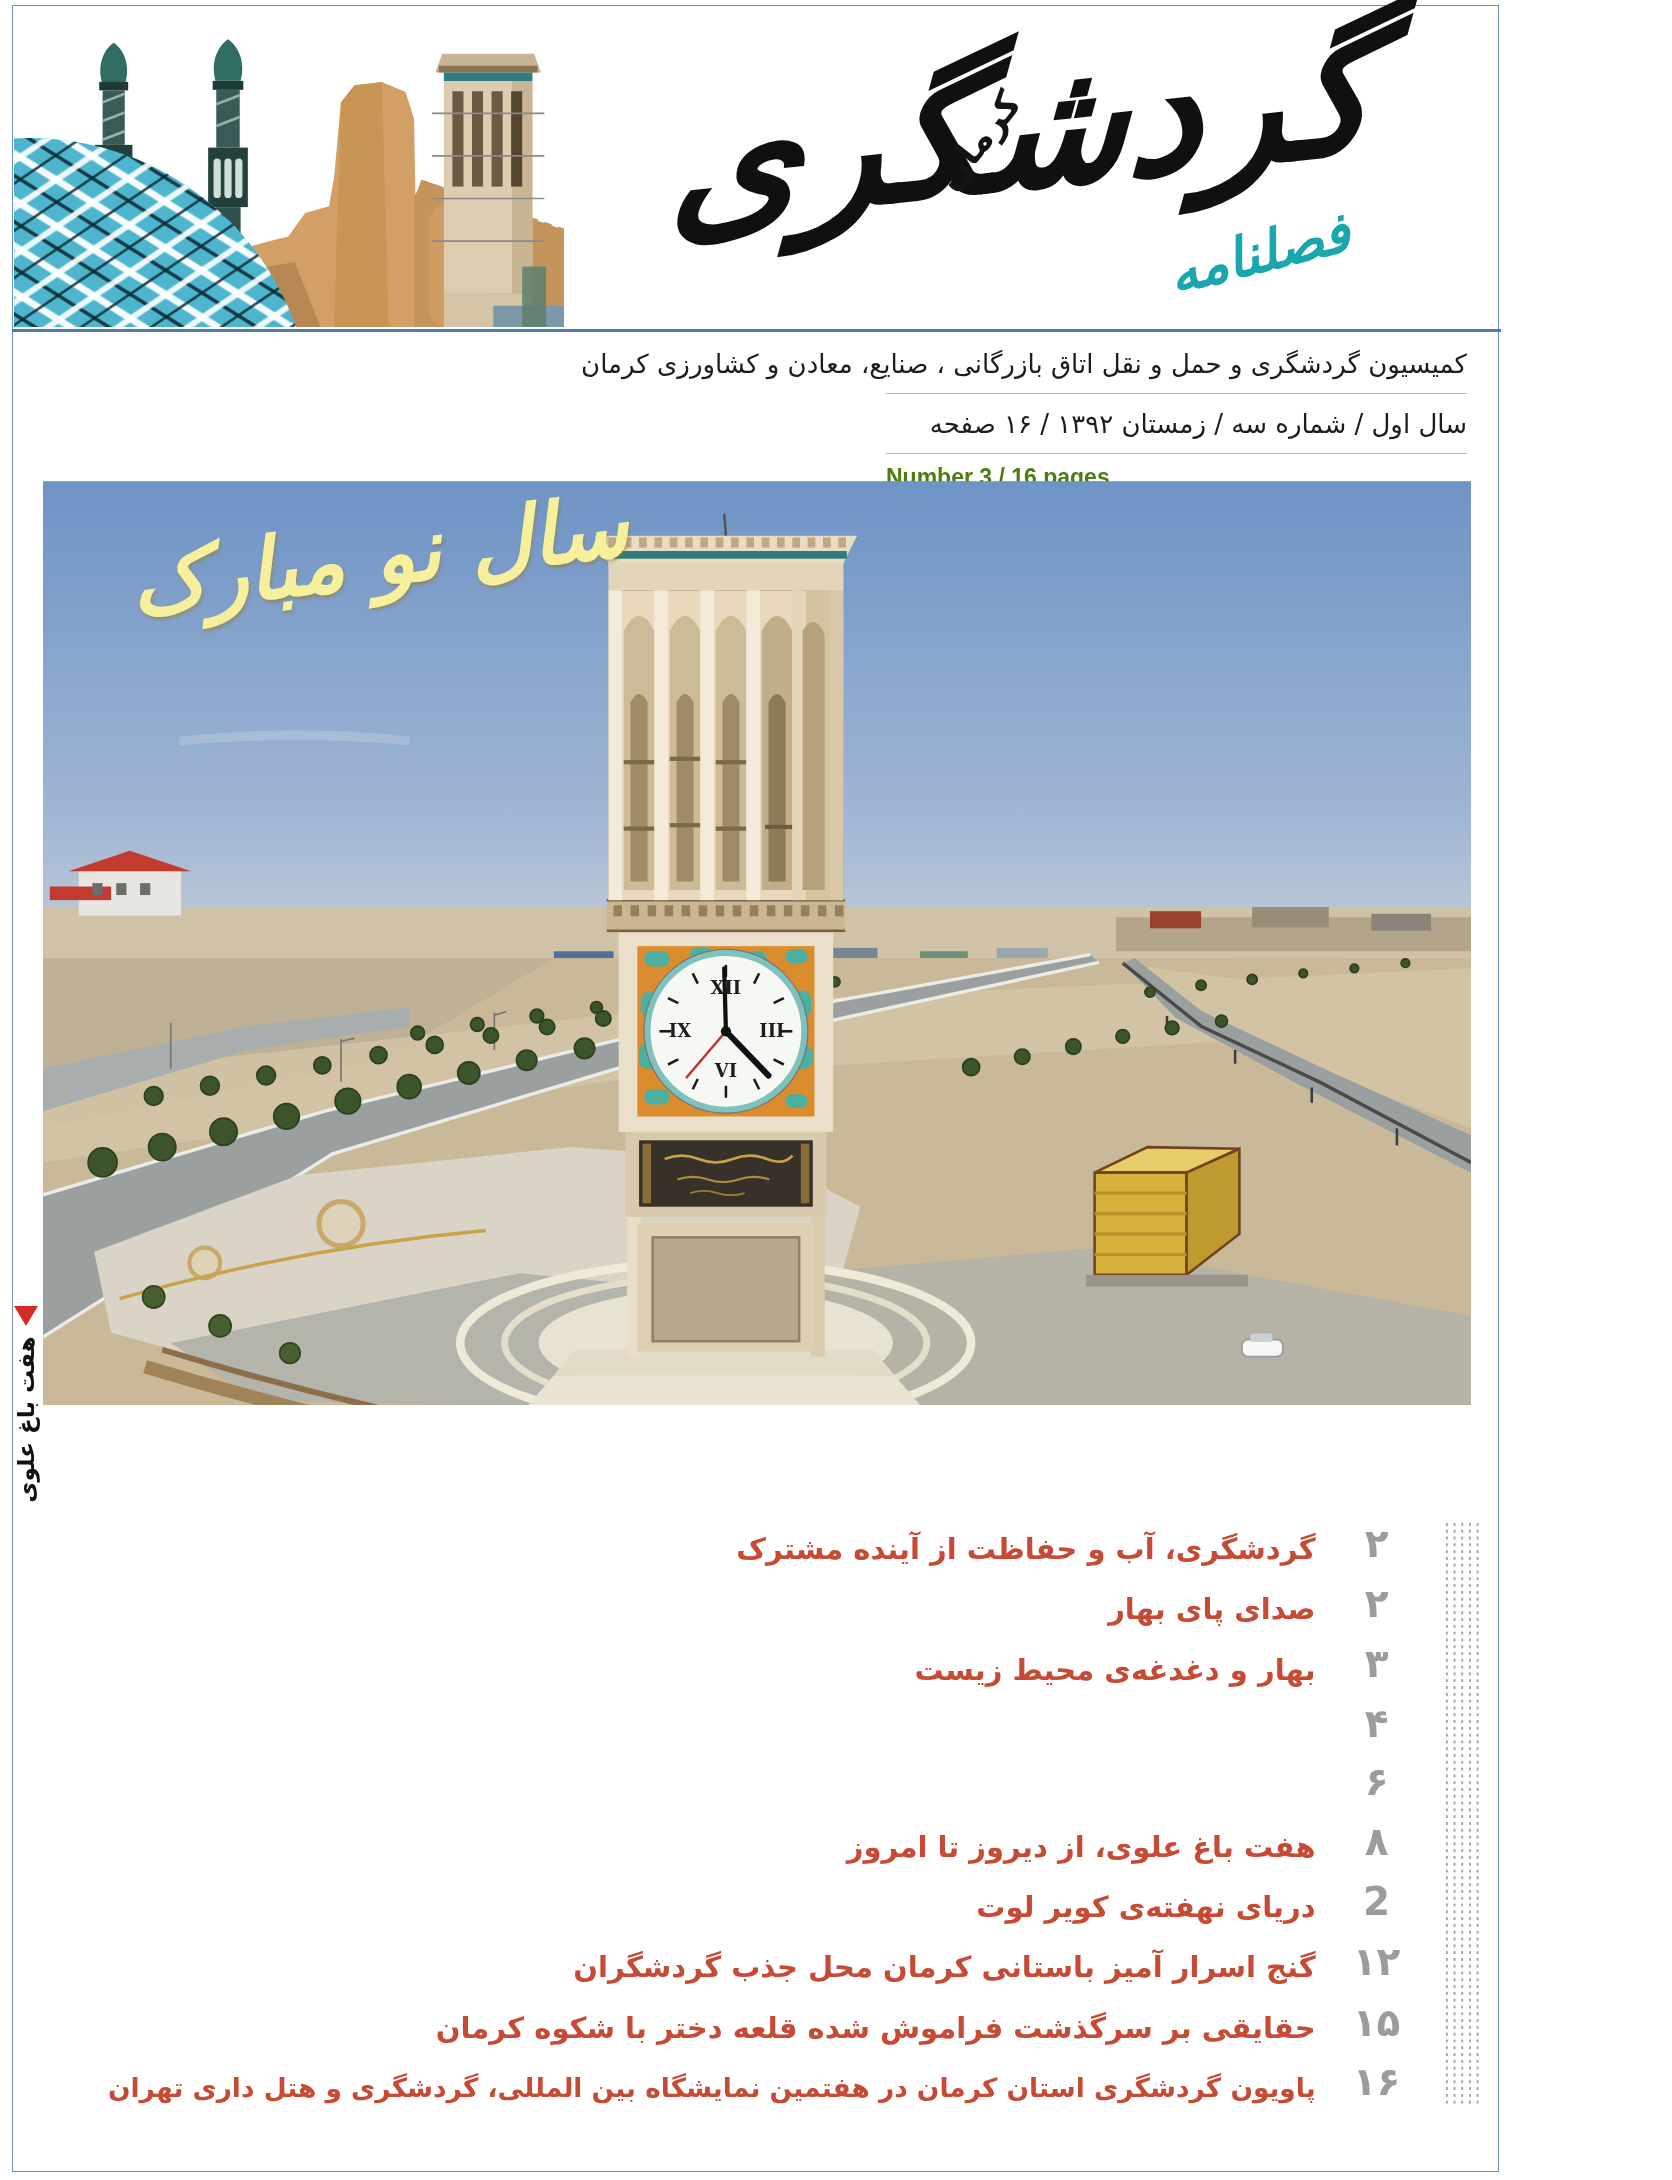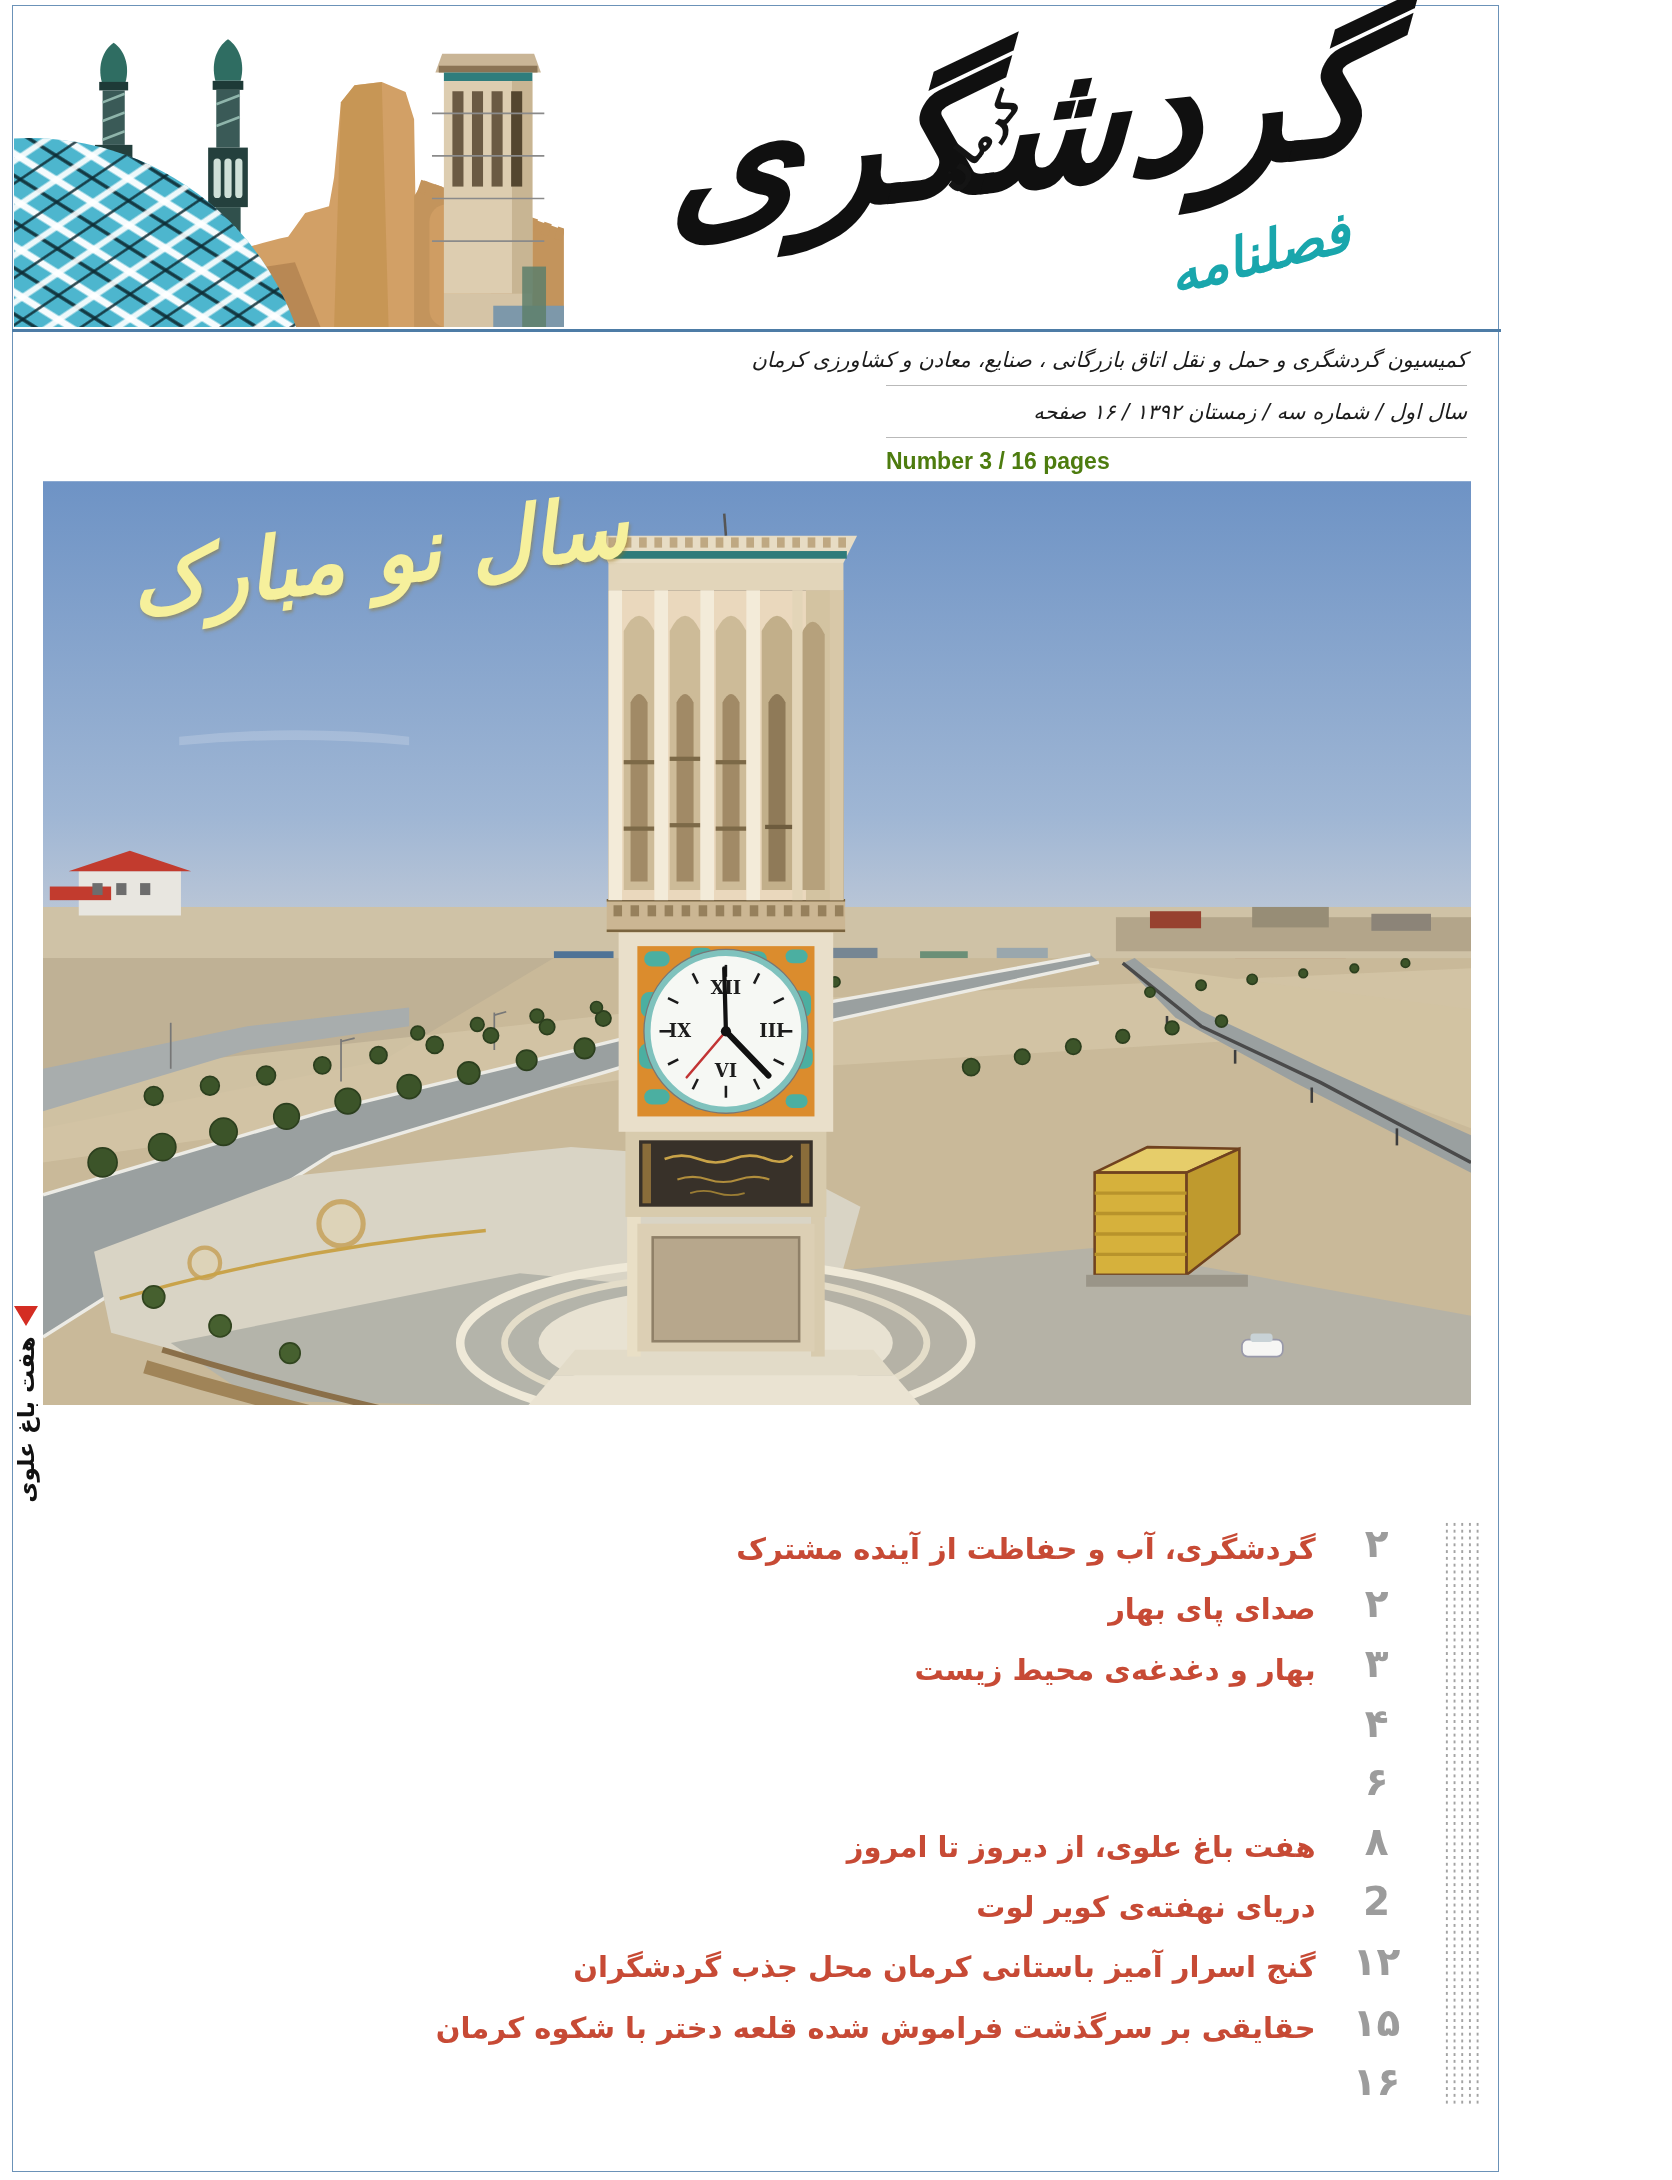--- a/index.html
+++ b/index.html
@@ -13,21 +13,21 @@
   .title-main{position:absolute;left:17px;top:34px;width:903px;text-align:center;
       font-size:169px;font-weight:bold;font-style:italic;color:#101010;line-height:1;
       transform:rotate(-6deg) skewX(-8deg);direction:rtl;}
   .title-inset{position:absolute;left:368px;top:109px;font-size:37px;font-weight:bold;
       color:#141414;transform:rotate(-52deg);direction:rtl;}
   .title-quarterly{position:absolute;left:613px;top:211px;font-size:55px;font-weight:bold;
       font-style:italic;color:#19a6ac;transform:rotate(-14deg);direction:rtl;}
   .masthead-rule{position:absolute;left:12px;top:329px;width:1489px;height:2.6px;background:#4d7ca6;}
   
   .info{position:absolute;left:886px;top:344px;width:581px;color:#1c1c1c;}
-  .info .fa{direction:rtl;font-size:21px;line-height:1.55;white-space:nowrap;font-style:italic;}
+  .info .fa{direction:rtl;font-size:26px;line-height:1.55;white-space:nowrap;}
   .info .sep{border-bottom:0.9px solid #b9b9b9;margin:8.5px 0 10.2px 0;}
   .info .en{direction:ltr;text-align:left;font-size:23px;font-weight:bold;
             font-family:"Liberation Sans",sans-serif;color:#4d7c0f;}
   
   .photo{position:absolute;left:43px;top:481px;width:1428px;height:924px;overflow:hidden;}
   .photo svg{display:block;}
   .greeting{position:absolute;left:98px;top:509px;width:562px;direction:rtl;text-align:center;
       font-size:85px;font-weight:bold;font-style:italic;color:#f6f09c;line-height:1.1;
       transform:rotate(-7deg);text-shadow:0.9px 2.6px 3.4px rgba(150,115,20,.45);white-space:nowrap;}
   .side-caption{position:absolute;left:6.8px;top:1489px;width:183px;height:37px;
@@ -487,16 +487,17 @@
     <div class="toc-row">
       <span class="toc-num">۱۲</span>
       <span class="toc-title">گنج اسرار آمیز باستانی کرمان محل جذب گردشگران</span>
     </div>
     <div class="toc-row">
       <span class="toc-num">۱۵</span>
       <span class="toc-title">حقایقی بر سرگذشت فراموش شده قلعه دختر با شکوه کرمان</span>
     </div>
     <div class="toc-row">
       <span class="toc-num">۱۶</span>
+      <span class="toc-title">پاویون گردشگری استان کرمان در هفتمین نمایشگاه بین المللی، گردشگری و هتل داری تهران</span>
     </div>
   </div>
 </div>
 
 
 </body></html>

